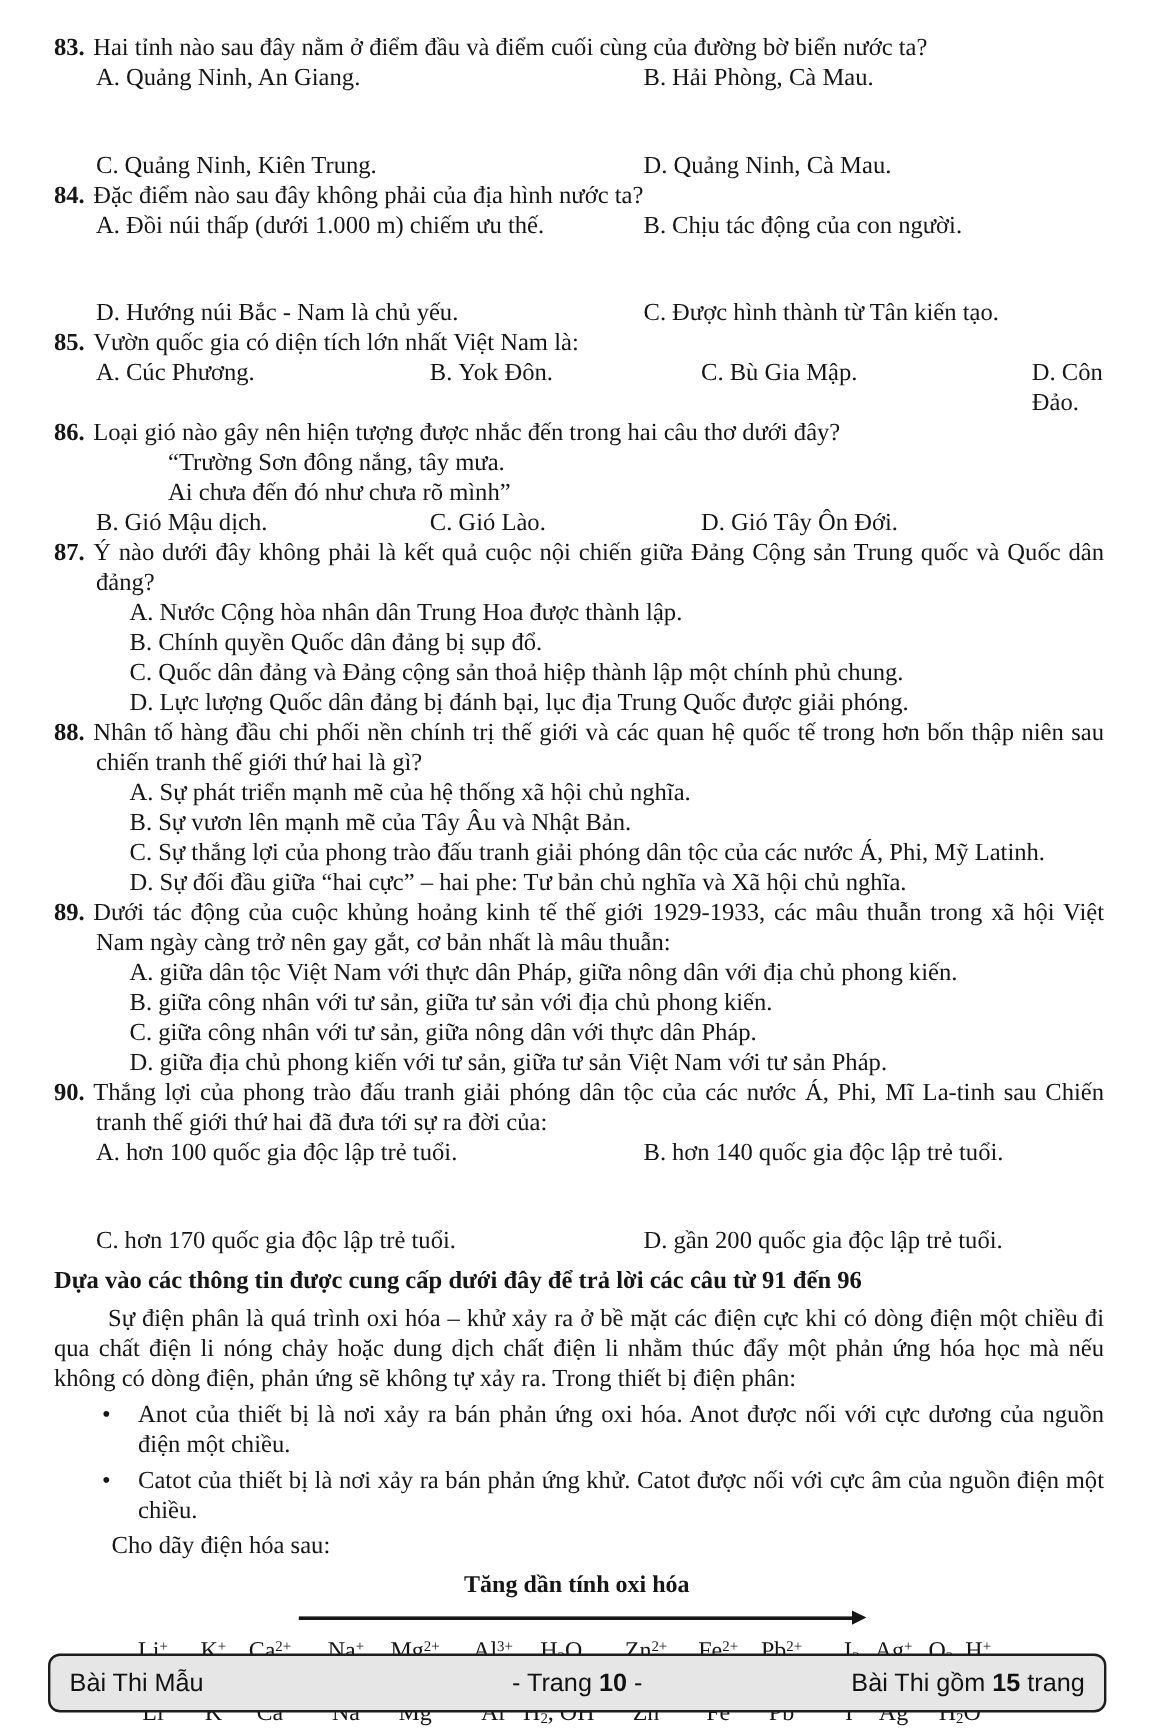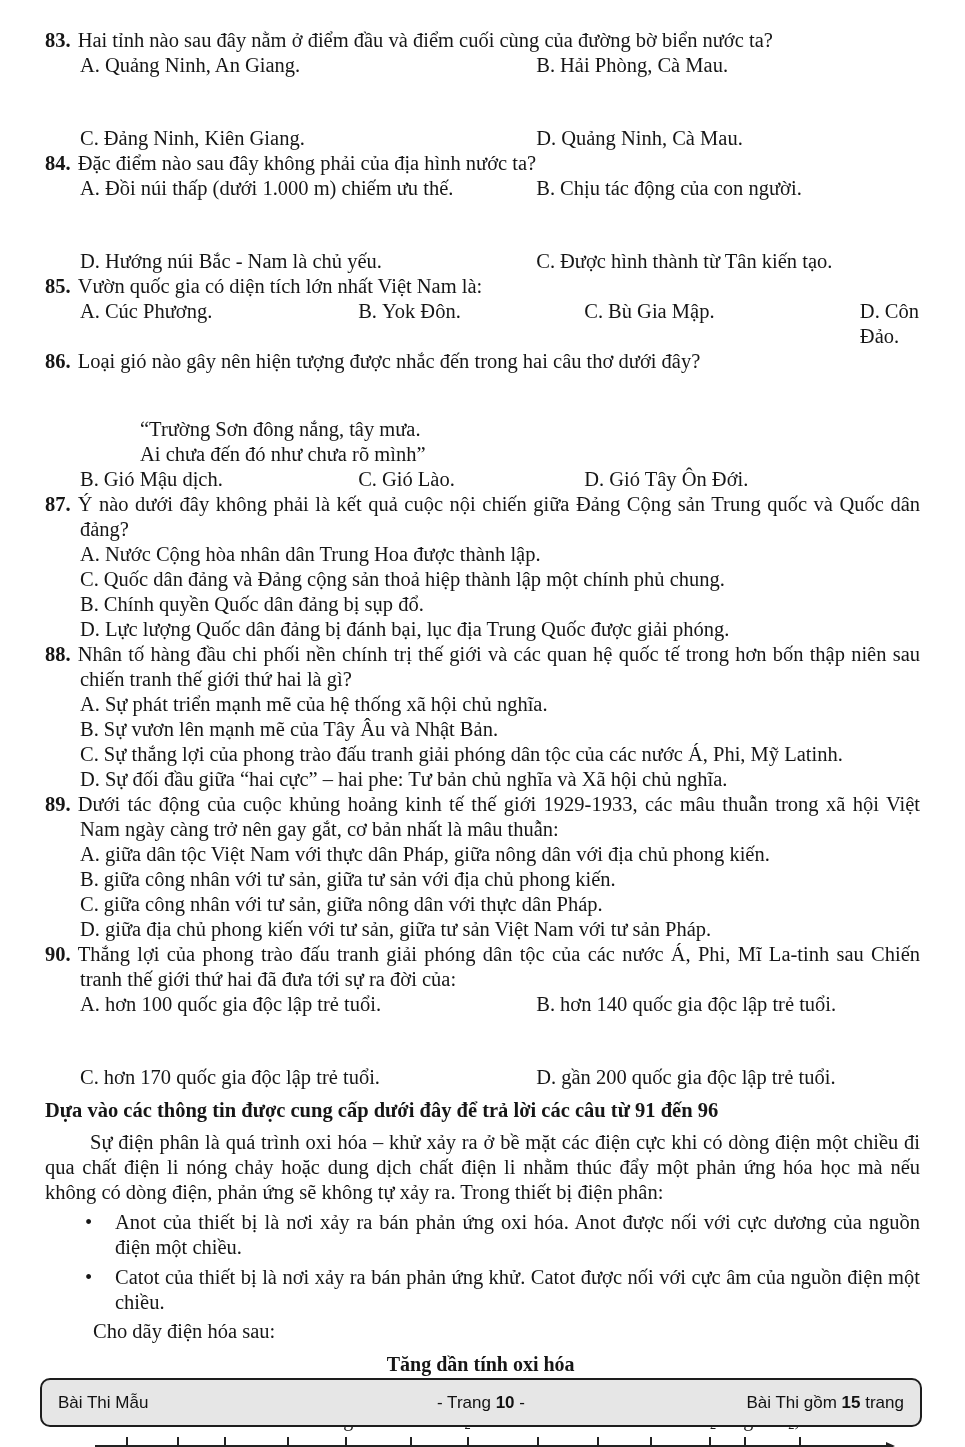--- a/index.html
+++ b/index.html
@@ -8,25 +8,25 @@
     position: relative; overflow: hidden;
     color: #161616;
     font-family: "Liberation Serif", serif;
     font-size: 20.5px; line-height: 25px;
   }
   .content { padding: 28px 45px 0 45px; }
 
   
   .q-head { padding-left: 35px; text-indent: -35px; text-align: justify; }
   .qnum { font-weight: bold; padding-right: 7px; }
-  .quote { margin-left: 95px; margin-top: 43px; }
+  .quote { margin-left: 95px; }
   .opts { margin-left: 35px; gap: 48px; }
   .opts.two-col  { display: grid; grid-template-columns: 48.6% 1fr; }
   .opts.four-col { display: grid; grid-template-columns: 27.4% 21.2% 27.1% 1fr; }
-  .opts.list .opt { display: block; text-align: justify; }
+  .opts.list .opt { display: block; text-align: justify; margin-left: 28px; }
   .optlabel { padding-right: 5px; }
 
   
   .section { margin-top: 8px; }
   .sec-heading { font-weight: bold; }
   .intro { text-align: justify; text-indent: 45px; margin-top: 7px; }
   .bullet { display: flex; margin-top: 5px; padding-left: 40px; }
   .dot { width: 30px; flex: 0 0 30px; }
   .btext { text-align: justify; flex: 1 1 auto; }
   .series-intro { margin-left: 48px; margin-top: 4px; }
@@ -54,40 +54,40 @@
   .sp .red { position: absolute; top: 106px; left: 0; transform: translateX(-50%); white-space: nowrap; }
   sup, sub { font-size: 62%; position: relative; vertical-align: baseline; line-height: 0; }
   sup { top: -0.48em; }
   sub { top: 0.28em; }
 
   
   .footer {
     position: absolute; left: 40px; right: 43px; top: 1378px; height: 45px;
     background: #e6e6e6; border: 2.5px solid #1d1d1d; border-radius: 10px;
     display: flex; align-items: center; justify-content: space-between;
-    padding: 0 16px; font-family: "Liberation Sans", sans-serif; font-size: 17px; color: #111;
+    padding: 0 16px; font-family: "Liberation Sans", sans-serif; font-size: 21px; color: #111;
   }
   .footer .center { position: absolute; left: 50%; transform: translateX(-50%); white-space: nowrap; }
   .footer b { font-weight: bold; }
 </style>
 </head>
 <body>
 
 <div class="content">
 
   <div id="questions">
       <div class="q">
     <div class="q-head">
       <span class="qnum">83.</span><span>Hai tỉnh nào sau đây nằm ở điểm đầu và điểm cuối cùng của đường bờ biển nước ta?</span>
     </div>
 
     <div class="opts two-col">
           <span class="opt"><span class="optlabel">A.</span><span>Quảng Ninh, An Giang.</span></span>
           <span class="opt"><span class="optlabel">B.</span><span>Hải Phòng, Cà Mau.</span></span>
-          <span class="opt"><span class="optlabel">C.</span><span>Đảng Ninh, Kiên Giang.</span></span>
+          <span class="opt"><span class="optlabel">C.</span><span>Quảng Ninh, Kiên Trung.</span></span>
           <span class="opt"><span class="optlabel">D.</span><span>Quảng Ninh, Cà Mau.</span></span>
         </div>
   </div>
       <div class="q">
     <div class="q-head">
       <span class="qnum">84.</span><span>Đặc điểm nào sau đây không phải của địa hình nước ta?</span>
     </div>
 
     <div class="opts two-col">
           <span class="opt"><span class="optlabel">A.</span><span>Đồi núi thấp (dưới 1.000 m) chiếm ưu thế.</span></span>
@@ -122,22 +122,22 @@
           <span class="opt"><span class="optlabel">D.</span><span>Gió Tây Ôn Đới.</span></span>
         </div>
   </div>
       <div class="q">
     <div class="q-head">
       <span class="qnum">87.</span><span>Ý nào dưới đây không phải là kết quả cuộc nội chiến giữa Đảng Cộng sản Trung quốc và Quốc dân đảng?</span>
     </div>
 
     <div class="opts list">
           <span class="opt"><span class="optlabel">A.</span><span>Nước Cộng hòa nhân dân Trung Hoa được thành lập.</span></span>
+          <span class="opt"><span class="optlabel">B.</span><span>Chính quyền Quốc dân đảng bị sụp đổ.</span></span>
           <span class="opt"><span class="optlabel">C.</span><span>Quốc dân đảng và Đảng cộng sản thoả hiệp thành lập một chính phủ chung.</span></span>
-          <span class="opt"><span class="optlabel">B.</span><span>Chính quyền Quốc dân đảng bị sụp đổ.</span></span>
           <span class="opt"><span class="optlabel">D.</span><span>Lực lượng Quốc dân đảng bị đánh bại, lục địa Trung Quốc được giải phóng.</span></span>
         </div>
   </div>
       <div class="q">
     <div class="q-head">
       <span class="qnum">88.</span><span>Nhân tố hàng đầu chi phối nền chính trị thế giới và các quan hệ quốc tế trong hơn bốn thập niên sau chiến tranh thế giới thứ hai là gì?</span>
     </div>
 
     <div class="opts list">
           <span class="opt"><span class="optlabel">A.</span><span>Sự phát triển mạnh mẽ của hệ thống xã hội chủ nghĩa.</span></span>

